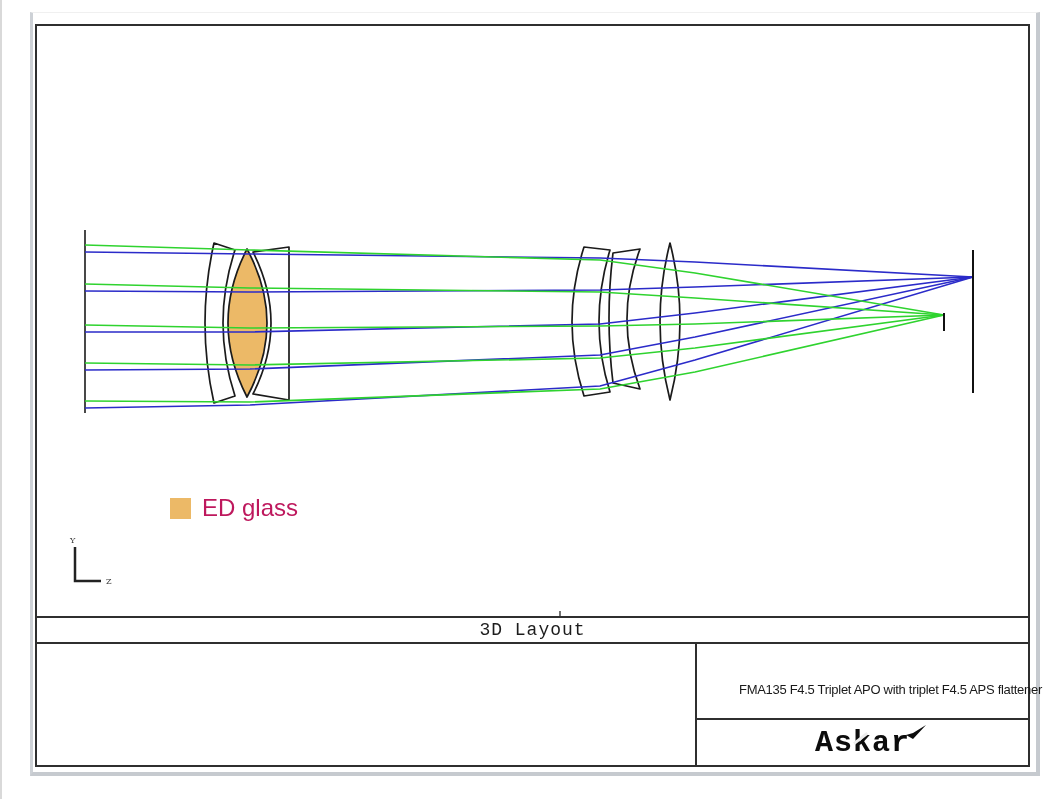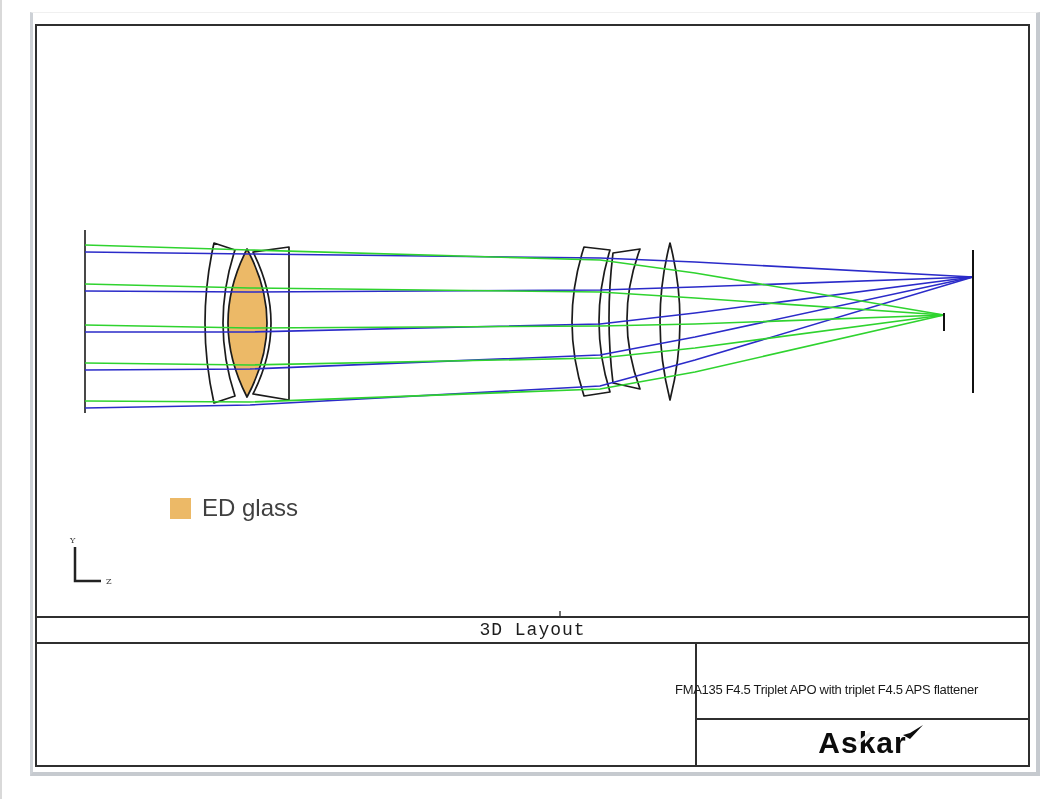--- a/index.html
+++ b/index.html
@@ -34,40 +34,40 @@
     display:flex;align-items:center;justify-content:center;z-index:3;
   }
   .view-row span{
     font-family:Liberation Mono, monospace;
     font-size:18px;color:#1c1c1c;letter-spacing:1px;
   }
   
   .divider-v{position:absolute;left:695px;top:644px;width:2px;height:123px;background:#2f2f2f;z-index:3;}
   .divider-h{position:absolute;left:695px;top:718px;width:335px;height:2px;background:#2f2f2f;z-index:3;}
   .desc-cell{
-    position:absolute;left:661px;top:646px;width:331px;height:70px;
+    position:absolute;left:725px;top:646px;width:331px;height:70px;
     display:flex;align-items:center;justify-content:center;padding-top:16px;
     box-sizing:border-box;z-index:3;
   }
   .desc-cell span{font-size:13px;letter-spacing:-0.3px;white-space:nowrap;color:#1a1a1a;}
   .logo-cell{
     position:absolute;left:697px;top:720px;width:331px;height:46px;
     display:flex;align-items:center;justify-content:center;z-index:3;
   }
   .logo{position:relative;display:inline-block;}
-  .logo-text{font-size:30px;font-weight:700;letter-spacing:1px;color:#0c0c0c;}
+  .logo-text{font-size:30px;font-weight:700;letter-spacing:1px;color:#0c0c0c;font-family:Liberation Mono, monospace;}
   .logo-slash{
     position:absolute;left:37px;top:11px;width:17px;height:2.5px;background:#ededed;
     transform:rotate(-38deg);z-index:4;
   }
   .logo-swoosh{position:absolute;right:-17px;top:-1px;}
   
   .legend{position:absolute;left:170px;top:494px;display:flex;align-items:center;z-index:3;}
   .legend .swatch{width:21px;height:21px;background:#ecb967;}
-  .legend .label{margin-left:11px;font-size:24px;color:#404040;}
+  .legend .label{margin-left:11px;font-size:24px;color:#be185d;}
   
   .axis-label{
     position:absolute;font-family:"DejaVu Serif",serif;font-size:8px;color:#333;z-index:3;
   }
   .axis-label.y{left:70px;top:536px;}
   .axis-label.z{left:106px;top:577px;}
 </style>
 </head>
 <body>
 

